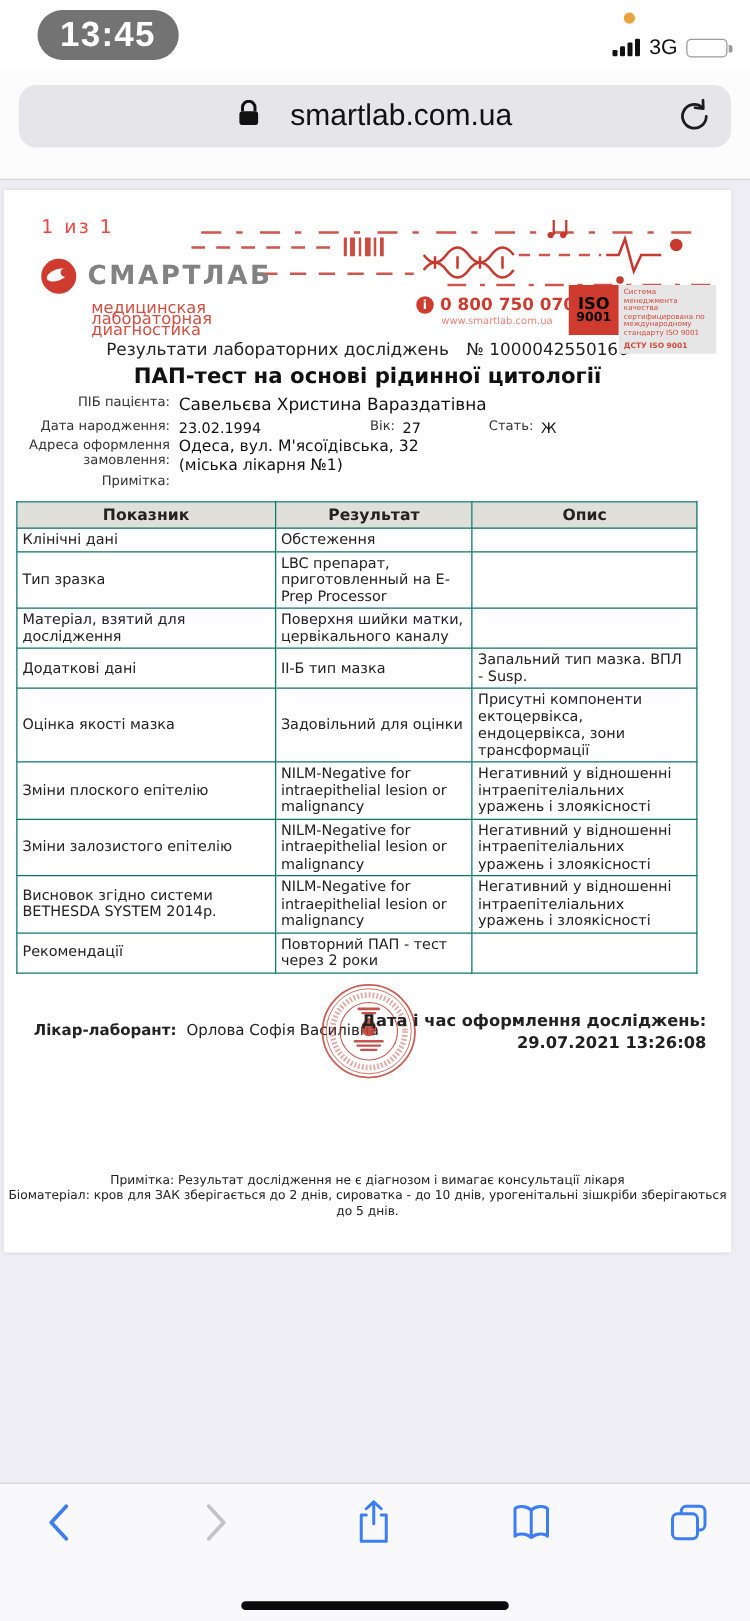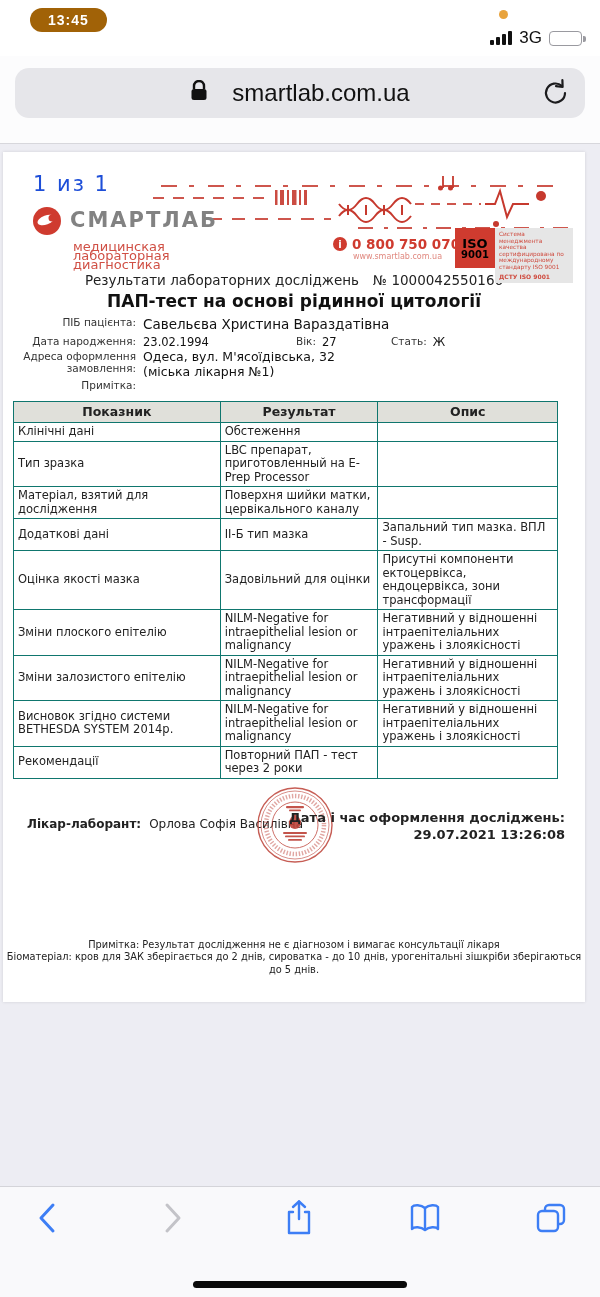--- a/index.html
+++ b/index.html
@@ -1,22 +1,22 @@
 <!DOCTYPE html>
 <html><head>
 <meta charset="utf-8">
 <style>
   * { margin:0; padding:0; box-sizing:border-box; }
   html,body { width:600px; height:1297px; }
   body { font-family:"Liberation Sans", sans-serif; background:#fff; position:relative; overflow:hidden; }
 
   
   .status-bar { position:relative; height:56px; background:#fff; }
-  .time-pill { position:absolute; left:30px; top:8px; background:#a16207; color:#fff;
-    font-size:14px; font-weight:bold; padding:4px 18px; border-radius:20px; letter-spacing:1px; }
+  .time-pill { position:absolute; left:30px; top:8px; background:#737373; color:#fff;
+    font-size:28px; font-weight:bold; padding:4px 18px; border-radius:20px; letter-spacing:1px; }
   .mic-dot { position:absolute; right:92px; top:10px; width:9px; height:9px; border-radius:50%; background:#e8a33d; }
   .status-right { position:absolute; right:18px; top:28px; display:flex; align-items:center; gap:7px; }
   .net-label { font-size:17px; color:#111; }
   .sig { display:flex; align-items:flex-end; gap:2px; height:14px; }
   .sig i { display:block; width:4px; background:#111; border-radius:1px; }
   .battery { position:relative; width:33px; height:15px; border:1.5px solid #9a9aa0; border-radius:4px; padding:1.5px; }
   .battery .fill { height:100%; width:38%; background:#1c1c1e; border-radius:1.5px; }
   .battery .tip { position:absolute; right:-5px; top:4px; width:3px; height:6px; background:#9a9aa0; border-radius:0 2px 2px 0; }
 
   
@@ -25,21 +25,21 @@
     display:flex; align-items:center; justify-content:center; gap:24px; }
   .url-text { font-size:24px; color:#111; }
   .reload-btn { position:absolute; right:14px; top:10px; width:30px; height:30px; }
 
   
   .content { height:1042px; background:#ededf3; padding-top:8px; }
   .page { position:relative; margin-left:3px; width:582px; height:850px; background:#fff;
     box-shadow:0 0 3px rgba(0,0,0,.12); font-family:"DejaVu Sans", sans-serif; color:#222; }
 
   .doc-header { position:relative; height:120px; }
-  .page-ind { position:absolute; left:30px; top:20px; font-size:21px; color:#1d4ed8; letter-spacing:2px;text-align:right; }
+  .page-ind { position:absolute; left:30px; top:20px; font-size:15px; color:#ef4444; letter-spacing:2px;text-align:right; }
   .band { position:absolute; left:150px; top:22px; }
   .logo { position:absolute; left:28px; top:52px; display:flex; align-items:center; gap:7px; }
   .logo-name { font-size:21px; font-weight:bold; color:#828282; letter-spacing:2px; }
   .logo-tag { position:absolute; left:70px; top:90px; color:#d05045; font-size:13px; line-height:9px; }
   .phone-block { position:absolute; left:330px; top:84px; }
   .phone-row { display:flex; align-items:center; gap:5px; }
   .info-dot { width:14px; height:14px; border-radius:50%; background:#cf3b2f; color:#fff; font-size:10px;
     font-weight:bold; display:flex; align-items:center; justify-content:center; }
   .phone-num { color:#cf3b2f; font-weight:bold; font-size:13.5px; }
   .phone-site { margin-left:20px; color:#e0887f; font-size:8px; }

